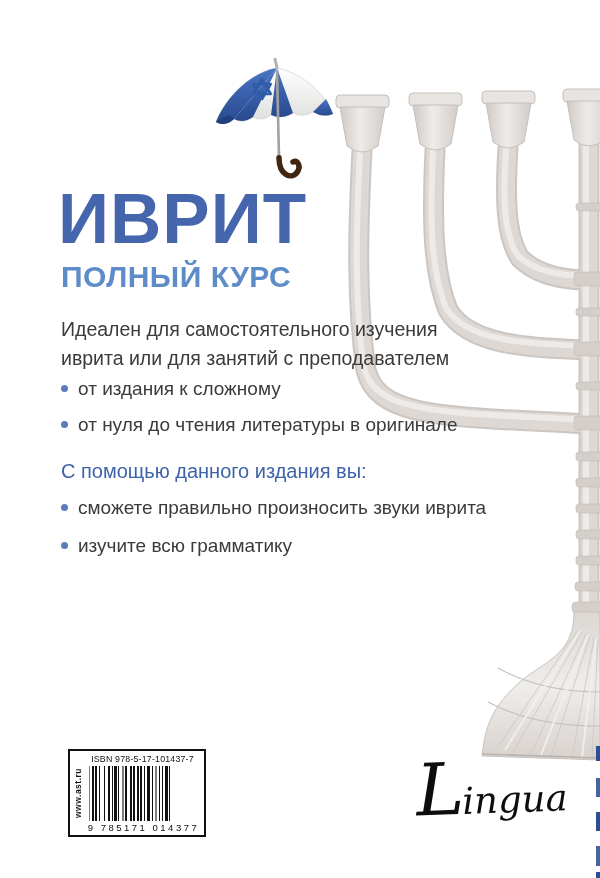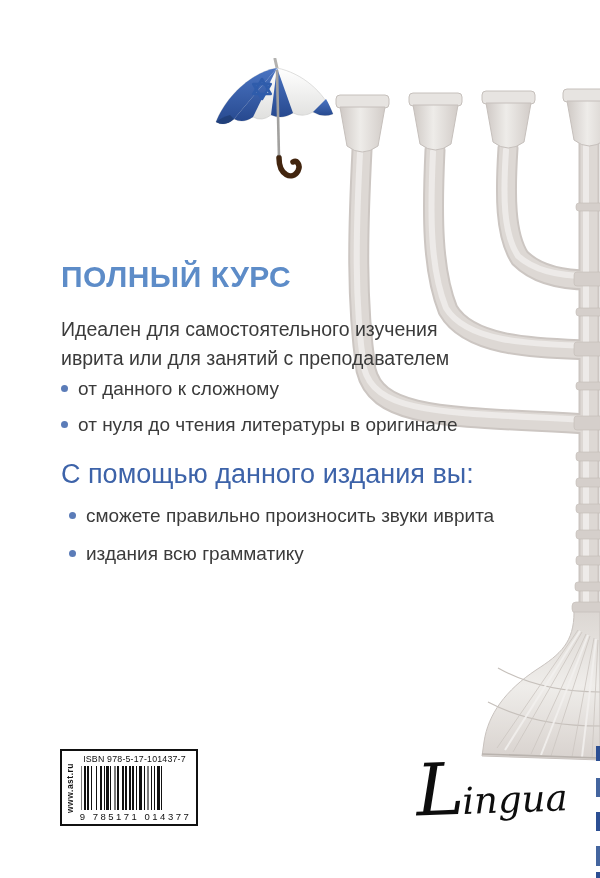--- a/index.html
+++ b/index.html
@@ -23,38 +23,38 @@
     position:absolute;left:61px;top:315px;width:424px;z-index:3;
     font-size:19.5px;line-height:1.48;color:#3b3b3b;
   }
   .feature-list{
     position:absolute;left:61px;top:378px;width:430px;z-index:3;
     display:flex;flex-direction:column;gap:15px;
     list-style:none;margin:0;padding:0;
   }
   .benefits-heading{
     position:absolute;left:61px;top:461px;z-index:3;
-    font-size:27px;color:#3d63a9;line-height:1;
+    font-size:20px;color:#3d63a9;line-height:1;
   }
   .benefit-list{
     position:absolute;left:61px;top:497px;width:440px;z-index:3;
     display:flex;flex-direction:column;gap:16.5px;
-    list-style:none;margin:8px;padding:0;
+    list-style:none;margin:0;padding:0;
   }
   .bullet-item{
     position:relative;padding-left:17px;
     font-size:19px;line-height:21px;color:#3b3b3b;
   }
   .bullet-item::before{
     content:"";position:absolute;left:0;top:7px;width:7px;height:7px;
     border-radius:50%;background:#5b7cb8;
   }
   
   .barcode-box{
-    position:absolute;left:60px;top:749px;width:138px;height:77px;z-index:4;
+    position:absolute;left:68px;top:749px;width:138px;height:88px;z-index:4;
     background:#fff;border:2px solid #111;box-sizing:border-box;
     display:flex;align-items:stretch;padding:2px 3px 2px 1px;
   }
   .barcode-site{
     width:13px;flex:none;display:flex;align-items:center;justify-content:center;
     font-size:8.5px;font-weight:bold;color:#111;letter-spacing:.5px;
     writing-mode:vertical-rl;transform:rotate(180deg);
   }
   .barcode-main{flex:1;display:flex;flex-direction:column;min-width:0;}
   .barcode-isbn{
@@ -203,33 +203,34 @@
     <g fill="none" stroke="#2f5cab" stroke-width="2.6" stroke-linejoin="round">
       <path d="M59,21 L50.3,36 L67.7,36 Z"></path>
       <path d="M59,41 L50.3,26 L67.7,26 Z"></path>
     </g>
 
     <path d="M74,12 L76,100" stroke="#a2a19f" stroke-width="2.6"></path>
     <circle cx="76" cy="99" r="2.4" fill="#8b8b89"></circle>
     <path d="M76,100 C76,117 89,123 95,113 C98,107 94,102 90,104" fill="none" stroke="#42250f" stroke-width="5.5" stroke-linecap="round"></path>
   </svg>
 
+  <div class="title">ИВРИТ</div>
   <div class="subtitle">ПОЛНЫЙ КУРС</div>
   <div class="intro">Идеален для самостоятельного изучения иврита или для занятий с преподавателем</div>
 
   <ul class="feature-list">
-    <li class="bullet-item">от данного к сложному</li>
+    <li class="bullet-item">от издания к сложному</li>
     <li class="bullet-item">от нуля до чтения литературы в оригинале</li>
   </ul>
 
   <div class="benefits-heading">С помощью данного издания вы:</div>
 
   <ul class="benefit-list">
     <li class="bullet-item">сможете правильно произносить звуки иврита</li>
-    <li class="bullet-item">издания всю грамматику</li>
+    <li class="bullet-item">изучите всю грамматику</li>
   </ul>
 
   <div class="barcode-box">
     <div class="barcode-site">www.ast.ru</div>
     <div class="barcode-main">
       <div class="barcode-isbn">ISBN 978-5-17-101437-7</div>
       <div class="barcode-bars" id="bars">
           <span class="b" style="width: 1.25px; opacity: 0.55;"></span>
           <span style="width: 1.25px;"></span>
           <span class="b" style="width: 2.5px;"></span>

